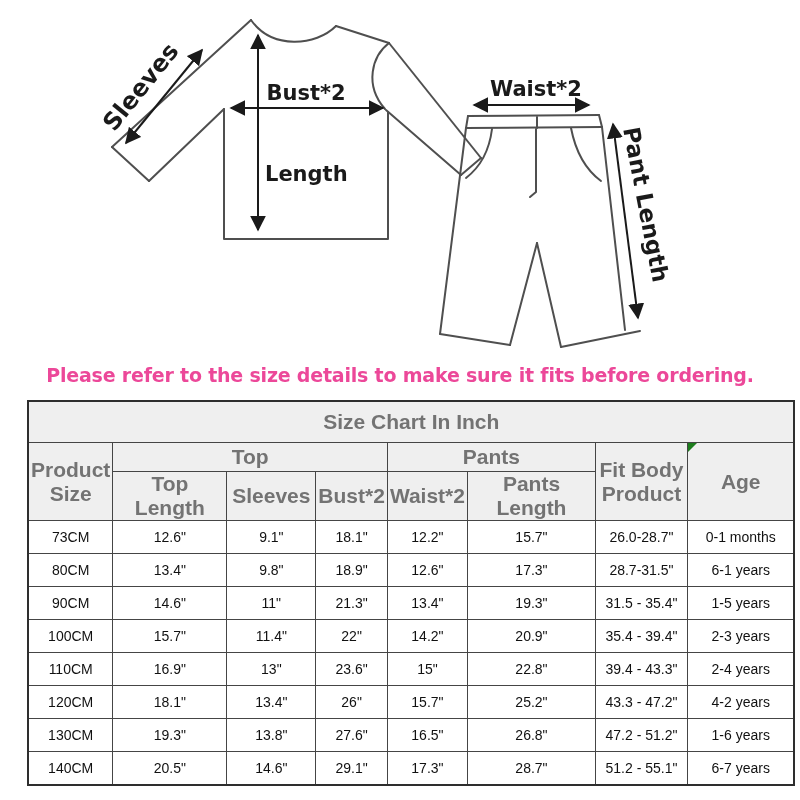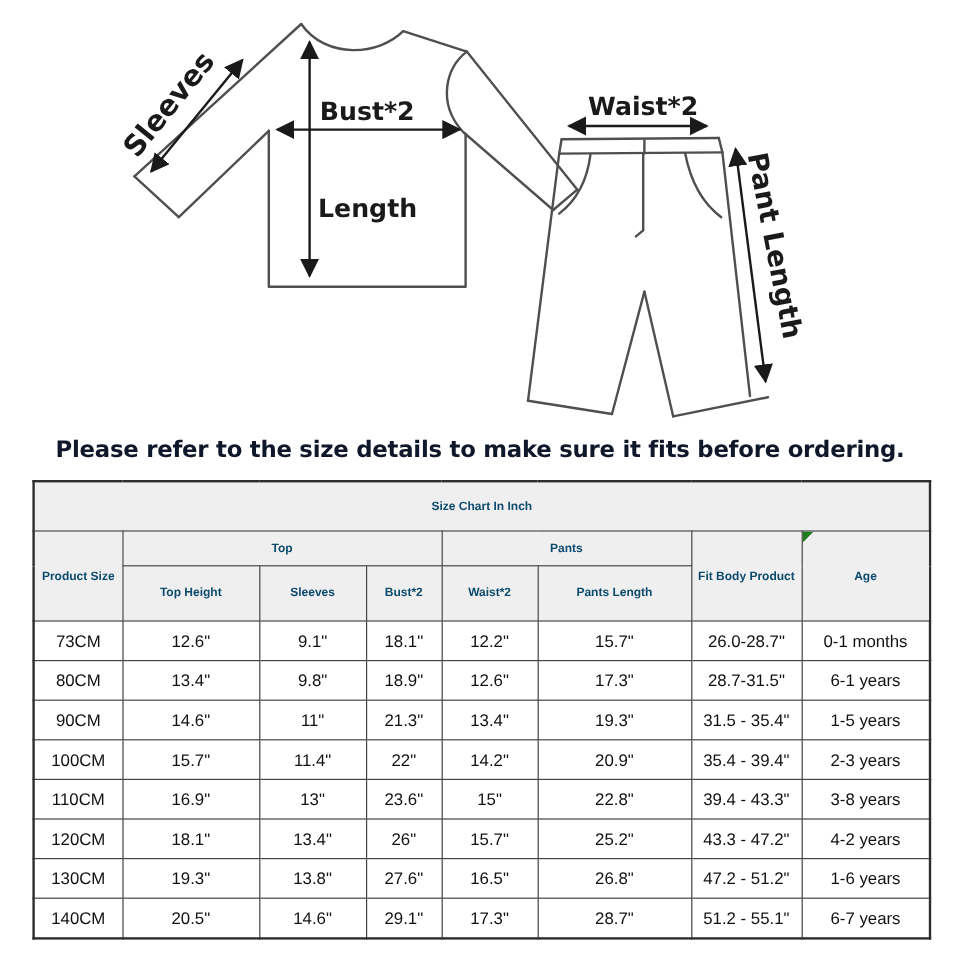--- a/index.html
+++ b/index.html
@@ -9,30 +9,30 @@
   
   .diagram{position:absolute;top:0;left:0;width:800px;height:358px;}
   .garment{stroke:#4f4f4f;stroke-width:2;fill:none;stroke-linecap:round;stroke-linejoin:round;}
   .arrow{stroke:#1a1a1a;stroke-width:2;fill:none;}
   .dlabel{fill:#1a1a1a;font-family:"DejaVu Sans",sans-serif;font-weight:bold;}
 
   
   .caption{position:absolute;top:355px;left:0;width:800px;height:40px;
            display:flex;align-items:center;justify-content:center;
            font-family:"DejaVu Sans",sans-serif;font-weight:bold;
-           font-size:19px;letter-spacing:-0.2px;color:#0f172a;white-space:nowrap;}
+           font-size:19px;letter-spacing:-0.2px;color:#ec4899;white-space:nowrap;}
 
   
   .size-table{position:absolute;left:27px;top:400px;border-collapse:collapse;
               table-layout:fixed;border:2px solid #2e2e2e;}
   .size-table th,.size-table td{border:1px solid #454545;text-align:center;
               vertical-align:middle;padding:0 2px;overflow:hidden;}
   .title-cell{height:40px;background:#e4e4e4;color:#4e4e4e;
               font-size:20px;font-weight:bold;}
-  .size-table th{background:#efefef;color:#0c4a6e;font-size:10px;font-weight:bold;}
+  .size-table th{background:#efefef;color:#737373;font-size:21px;font-weight:bold;}
   .grp-row th{height:28px;}
   .sub-row th{height:45px;}
   .size-table td{height:32px;background:#ffffff;font-size:14px;color:#111;}
   .age-th{position:relative;}
   .flag{position:absolute;top:0;left:0;width:0;height:0;
         border-top:9px solid #1d7d1d;border-right:9px solid transparent;}
 </style>
 </head>
 <body>
 
@@ -107,21 +107,21 @@
       <th rowspan="2">Product Size</th>
       <th colspan="3">Top</th>
       <th colspan="2">Pants</th>
       <th rowspan="2">Fit Body Product</th>
       <th rowspan="2" class="age-th">
         <span class="flag"></span>
         <span>Age</span>
       </th>
     </tr>
     <tr class="sub-row">
-      <th>Top Height</th>
+      <th>Top Length</th>
       <th>Sleeves</th>
       <th>Bust*2</th>
       <th>Waist*2</th>
       <th>Pants Length</th>
     </tr>
   </thead>
   <tbody>
       <tr>
         <td>73CM</td>
         <td>12.6"</td>
@@ -163,21 +163,21 @@
         <td>2-3 years</td>
       </tr>
       <tr>
         <td>110CM</td>
         <td>16.9"</td>
         <td>13"</td>
         <td>23.6"</td>
         <td>15"</td>
         <td>22.8"</td>
         <td>39.4 - 43.3"</td>
-        <td>3-8 years</td>
+        <td>2-4 years</td>
       </tr>
       <tr>
         <td>120CM</td>
         <td>18.1"</td>
         <td>13.4"</td>
         <td>26"</td>
         <td>15.7"</td>
         <td>25.2"</td>
         <td>43.3 - 47.2"</td>
         <td>4-2 years</td>

